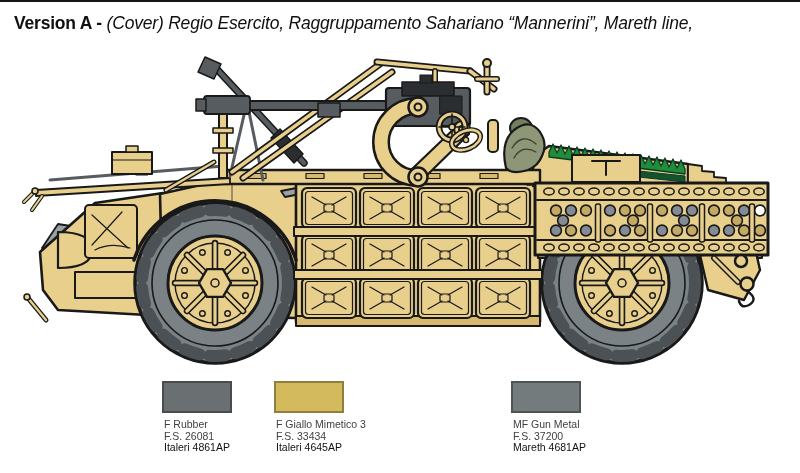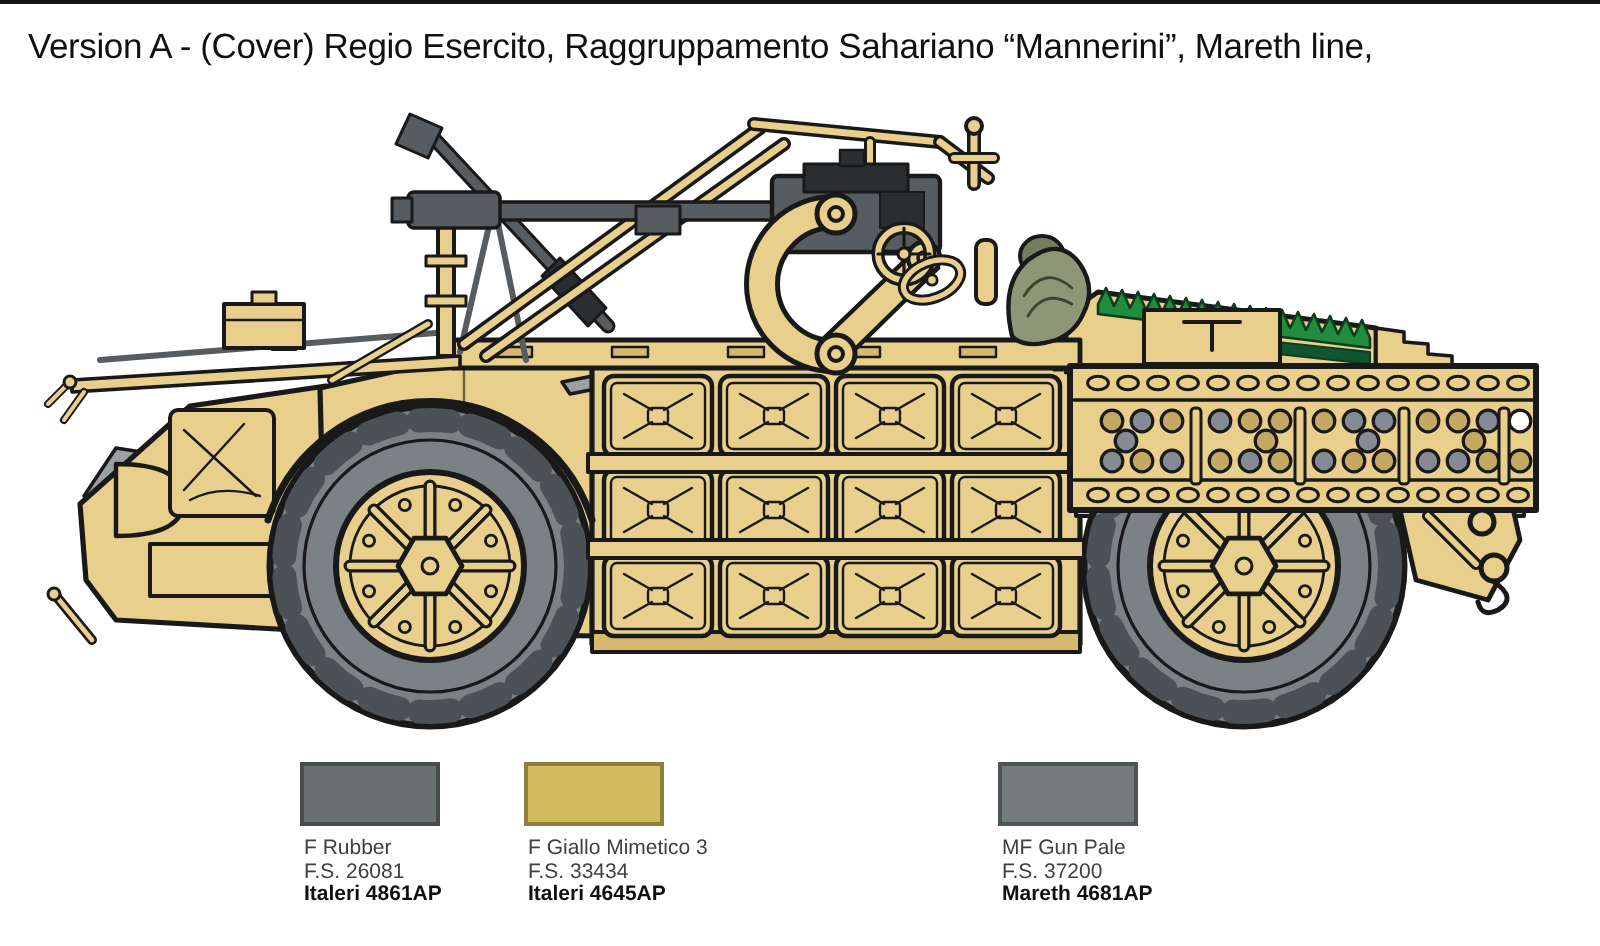--- a/index.html
+++ b/index.html
@@ -7,29 +7,29 @@
     --gun:#575c60; --gun-dark:#2b2e31; --steel:#9aa1a5;
     --olive:#8e9678; --olive-dark:#747e5e; --net:#1f8c3e; --net-dark:#135430;
     --hole-gray:#848b94; --hole-tan:#c4a963;
   }
   html,body{margin:0;padding:0}
   body{width:800px;height:473px;background:#ffffff;position:relative;overflow:hidden;
        font-family:"Liberation Sans",sans-serif}
   .top-rule{position:absolute;top:0;left:0;width:800px;height:2px;background:#161616}
   .header{position:absolute;left:14px;top:12px;width:775px;font-size:17.5px;line-height:22px;
           color:#101010;letter-spacing:-0.2px}
-  .header .vlabel{font-weight:400}
-  .header .desc{}
+  .header .vlabel{font-weight:700}
+  .header .desc{font-style:italic}
   svg.vehicle{position:absolute;left:0;top:0}
-  .swatches{position:absolute;left:0;top:0;width:759px;height:473px}
+  .swatches{position:absolute;left:12px;top:0;width:759px;height:473px}
   .swcol{position:absolute;top:381px;width:112px}
   .chip{width:70px;height:32px;border:2px solid rgba(0,0,0,.32);box-sizing:border-box;background:#ccc}
   .pl{font-size:10.5px;line-height:11.5px;color:#3f3f3f;margin-left:2px;white-space:nowrap}
   .pl.first{margin-top:6px}
-  .pl.b{font-weight:700;color:#101010}
+  .pl.b{font-weight:400;color:#101010}
   
   .fT{fill:var(--tan)} .fTd{fill:var(--tan-dark)} .fTire{fill:var(--tire)}
   .fGun{fill:var(--gun)} .fGunD{fill:var(--gun-dark)} .fSteel{fill:var(--steel)}
   .fOl{fill:var(--olive)} .fOlD{fill:var(--olive-dark)} .fNet{fill:var(--net)} .fNetD{fill:var(--net-dark)}
   .fHg{fill:var(--hole-gray)} .fHt{fill:var(--hole-tan)} .fWh{fill:#fff} .fN{fill:none}
   .sT{stroke:var(--tan)} .sGun{stroke:var(--gun)} .sTread{stroke:var(--tread)}
   .sNet{stroke:#0e3d1e} .sFold{stroke:#3c422f}
 </style>
 </head>
 <body>
@@ -328,17 +328,17 @@
     <div class="pl b">Italeri 4861AP</div>
   </div>
   <div class="swcol" style="left:262px">
     <div class="chip" style="background: rgb(211, 186, 92);"></div>
     <div class="pl first">F Giallo Mimetico 3</div>
     <div class="pl">F.S. 33434</div>
     <div class="pl b">Italeri 4645AP</div>
   </div>
   <div class="swcol" style="left:499px">
     <div class="chip" style="background: rgb(116, 123, 125);"></div>
-    <div class="pl first">MF Gun Pale</div>
+    <div class="pl first">MF Gun Metal</div>
     <div class="pl">F.S. 37200</div>
     <div class="pl b">Mareth 4681AP</div>
   </div>
 </div>
 
 </body></html>

